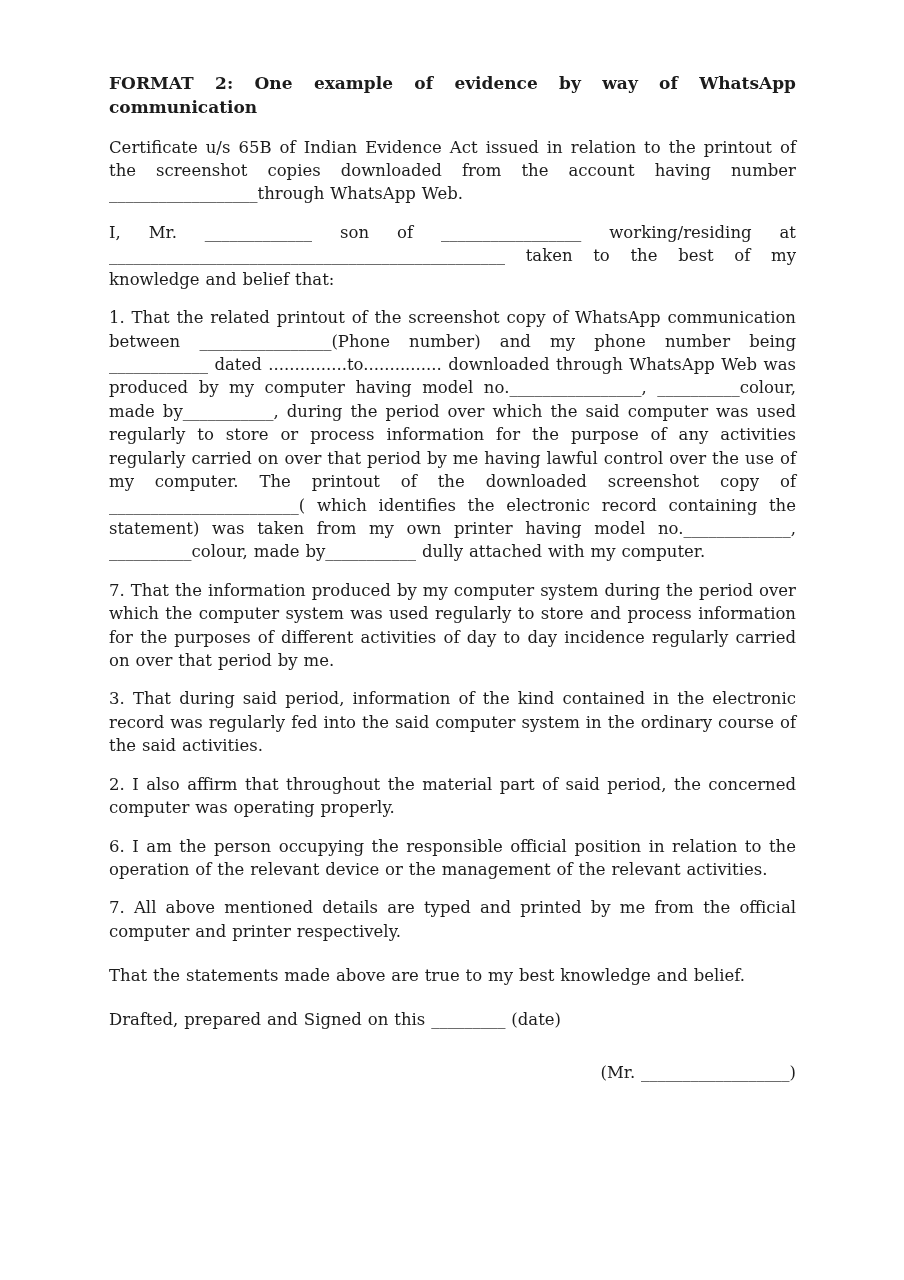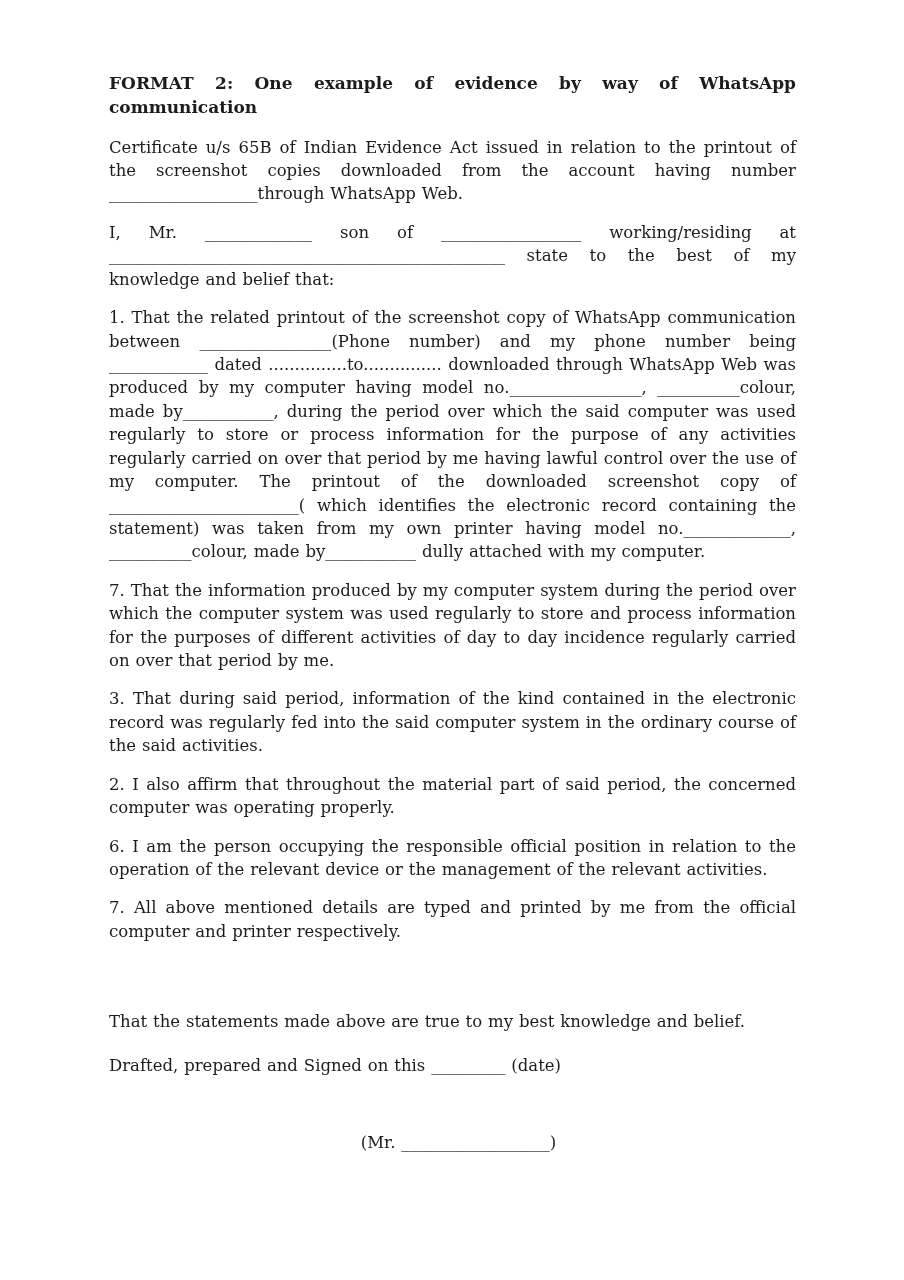--- a/index.html
+++ b/index.html
@@ -26,41 +26,41 @@
     font-weight: bold;
     margin: 0 0 16px 0;
     text-align: justify;
     line-height: 1.4;
   }
   .para {
     margin: 0 0 15px 0;
     word-spacing: 0.04em;
   }
   .closing {
-    margin-top: 67px;
+    margin-top: 21px;
   }
   .signature-date {
     margin-top: 20px;
   }
   .name-line {
-    margin-top: 54px;
+    margin-top: 30px;
     padding-left: 12px;
-    text-align: center;
+    text-align: right;
   }
 </style>
 </head>
 <body>
 
 <div class="page">
 
   <h1 class="heading">FORMAT 2: One example of evidence by way of WhatsApp communication</h1>
 
   <p class="para">Certificate u/s 65B of Indian Evidence Act issued in relation to the printout of the screenshot copies downloaded from the account having number __________________through WhatsApp Web.</p>
 
-  <p class="para">I, Mr. _____________ son of _________________ working/residing at ________________________________________________ state to the best of my knowledge and belief that:</p>
+  <p class="para">I, Mr. _____________ son of _________________ working/residing at ________________________________________________ taken to the best of my knowledge and belief that:</p>
 
   <p class="para">1. That the related printout of the screenshot copy of WhatsApp communication between ________________(Phone number) and my phone number being ____________ dated ...............to............... downloaded through WhatsApp Web was produced by my computer having model no.________________, __________colour, made by___________, during the period over which the said computer was used regularly to store or process information for the purpose of any activities regularly carried on over that period by me having lawful control over the use of my computer. The printout of the downloaded screenshot copy of _______________________( which identifies the electronic record containing the statement) was taken from my own printer having model no._____________, __________colour, made by___________ dully attached with my computer.</p>
 
   <p class="para">7. That the information produced by my computer system during the period over which the computer system was used regularly to store and process information for the purposes of different activities of day to day incidence regularly carried on over that period by me.</p>
 
   <p class="para">3. That during said period, information of the kind contained in the electronic record was regularly fed into the said computer system in the ordinary course of the said activities.</p>
 
   <p class="para">2. I also affirm that throughout the material part of said period, the concerned computer was operating properly.</p>
 
 

